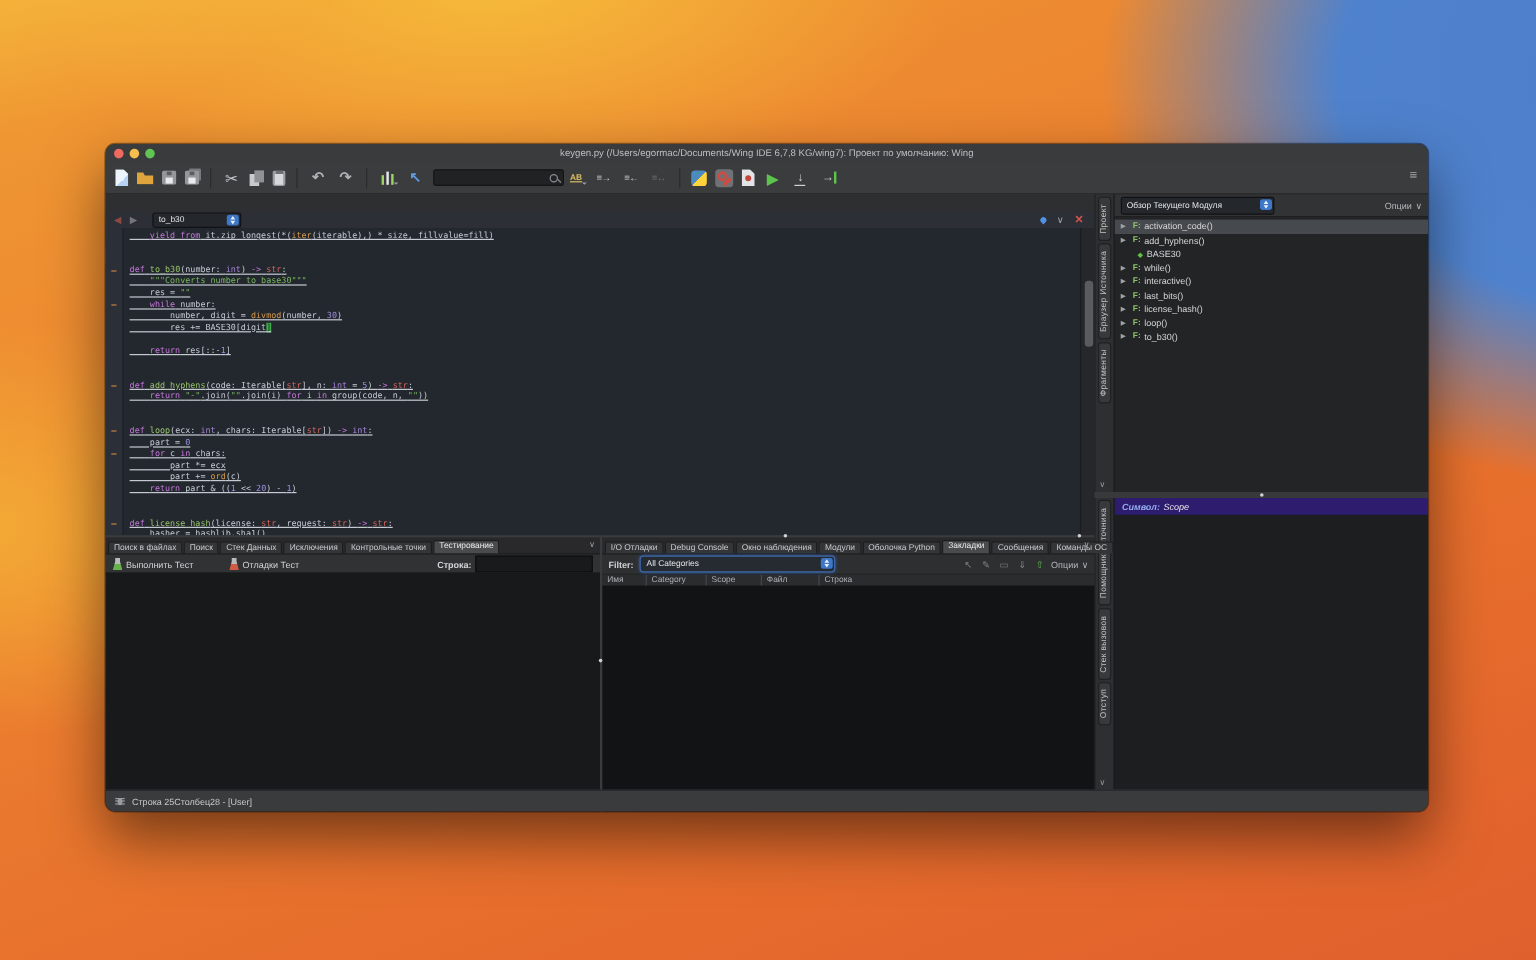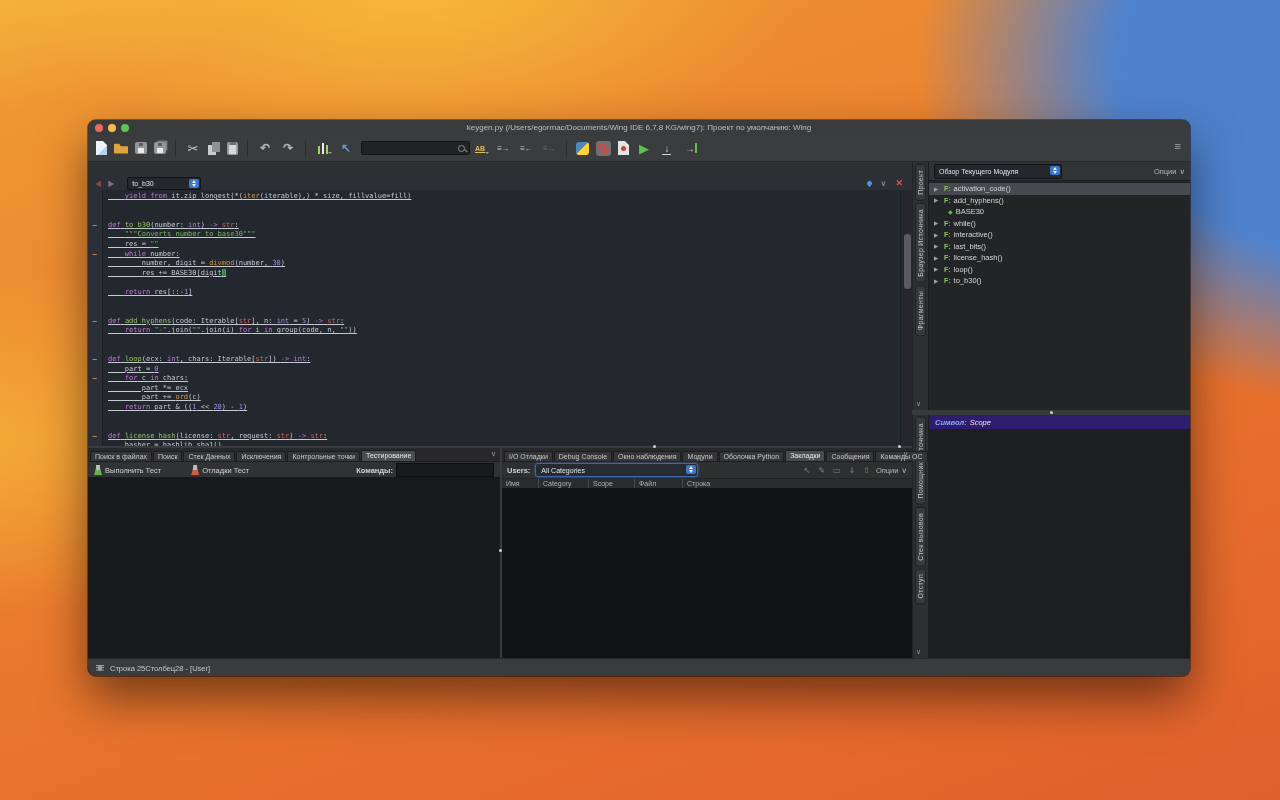--- a/index.html
+++ b/index.html
@@ -387,21 +387,21 @@
       </div>
       <div class="testbar">
         <span class="tbtn">
           <span class="beaker run"></span>
           <span>Выполнить Тест</span>
         </span>
         <span class="tbtn">
           <span class="beaker dbg"></span>
           <span>Отладки Тест</span>
         </span>
-        <span class="filterlbl">Команды:</span>
+        <span class="filterlbl">Строка:</span>
         <input class="finput" style="">
       </div>
       <div class="testbody"></div>
     </div>
 
     <div class="vsplit2"></div>
     <div class="dot" style="left:411px;top:429px"></div>
 
     <div class="panel bmpanel">
       <div class="tabrow">
@@ -409,21 +409,21 @@
           <span class="btab">Debug Console</span>
           <span class="btab">Окно наблюдения</span>
           <span class="btab">Модули</span>
           <span class="btab">Оболочка Python</span>
           <span class="btab act">Закладки</span>
           <span class="btab">Сообщения</span>
           <span class="btab">Команды ОС</span>
           <span class="rowchev">∨</span>
       </div>
       <div class="bmbar">
-        <span class="bmlbl">Users:</span>
+        <span class="bmlbl">Filter:</span>
         <span class="bmdd">
           <span>All Categories</span>
           <span class="stepper">
               <i class="tu"></i>
               <i class="td"></i>
             </span>
         </span>
         <span class="bmicos">
             <span class="bmico">↖</span>
             <span class="bmico">✎</span>

